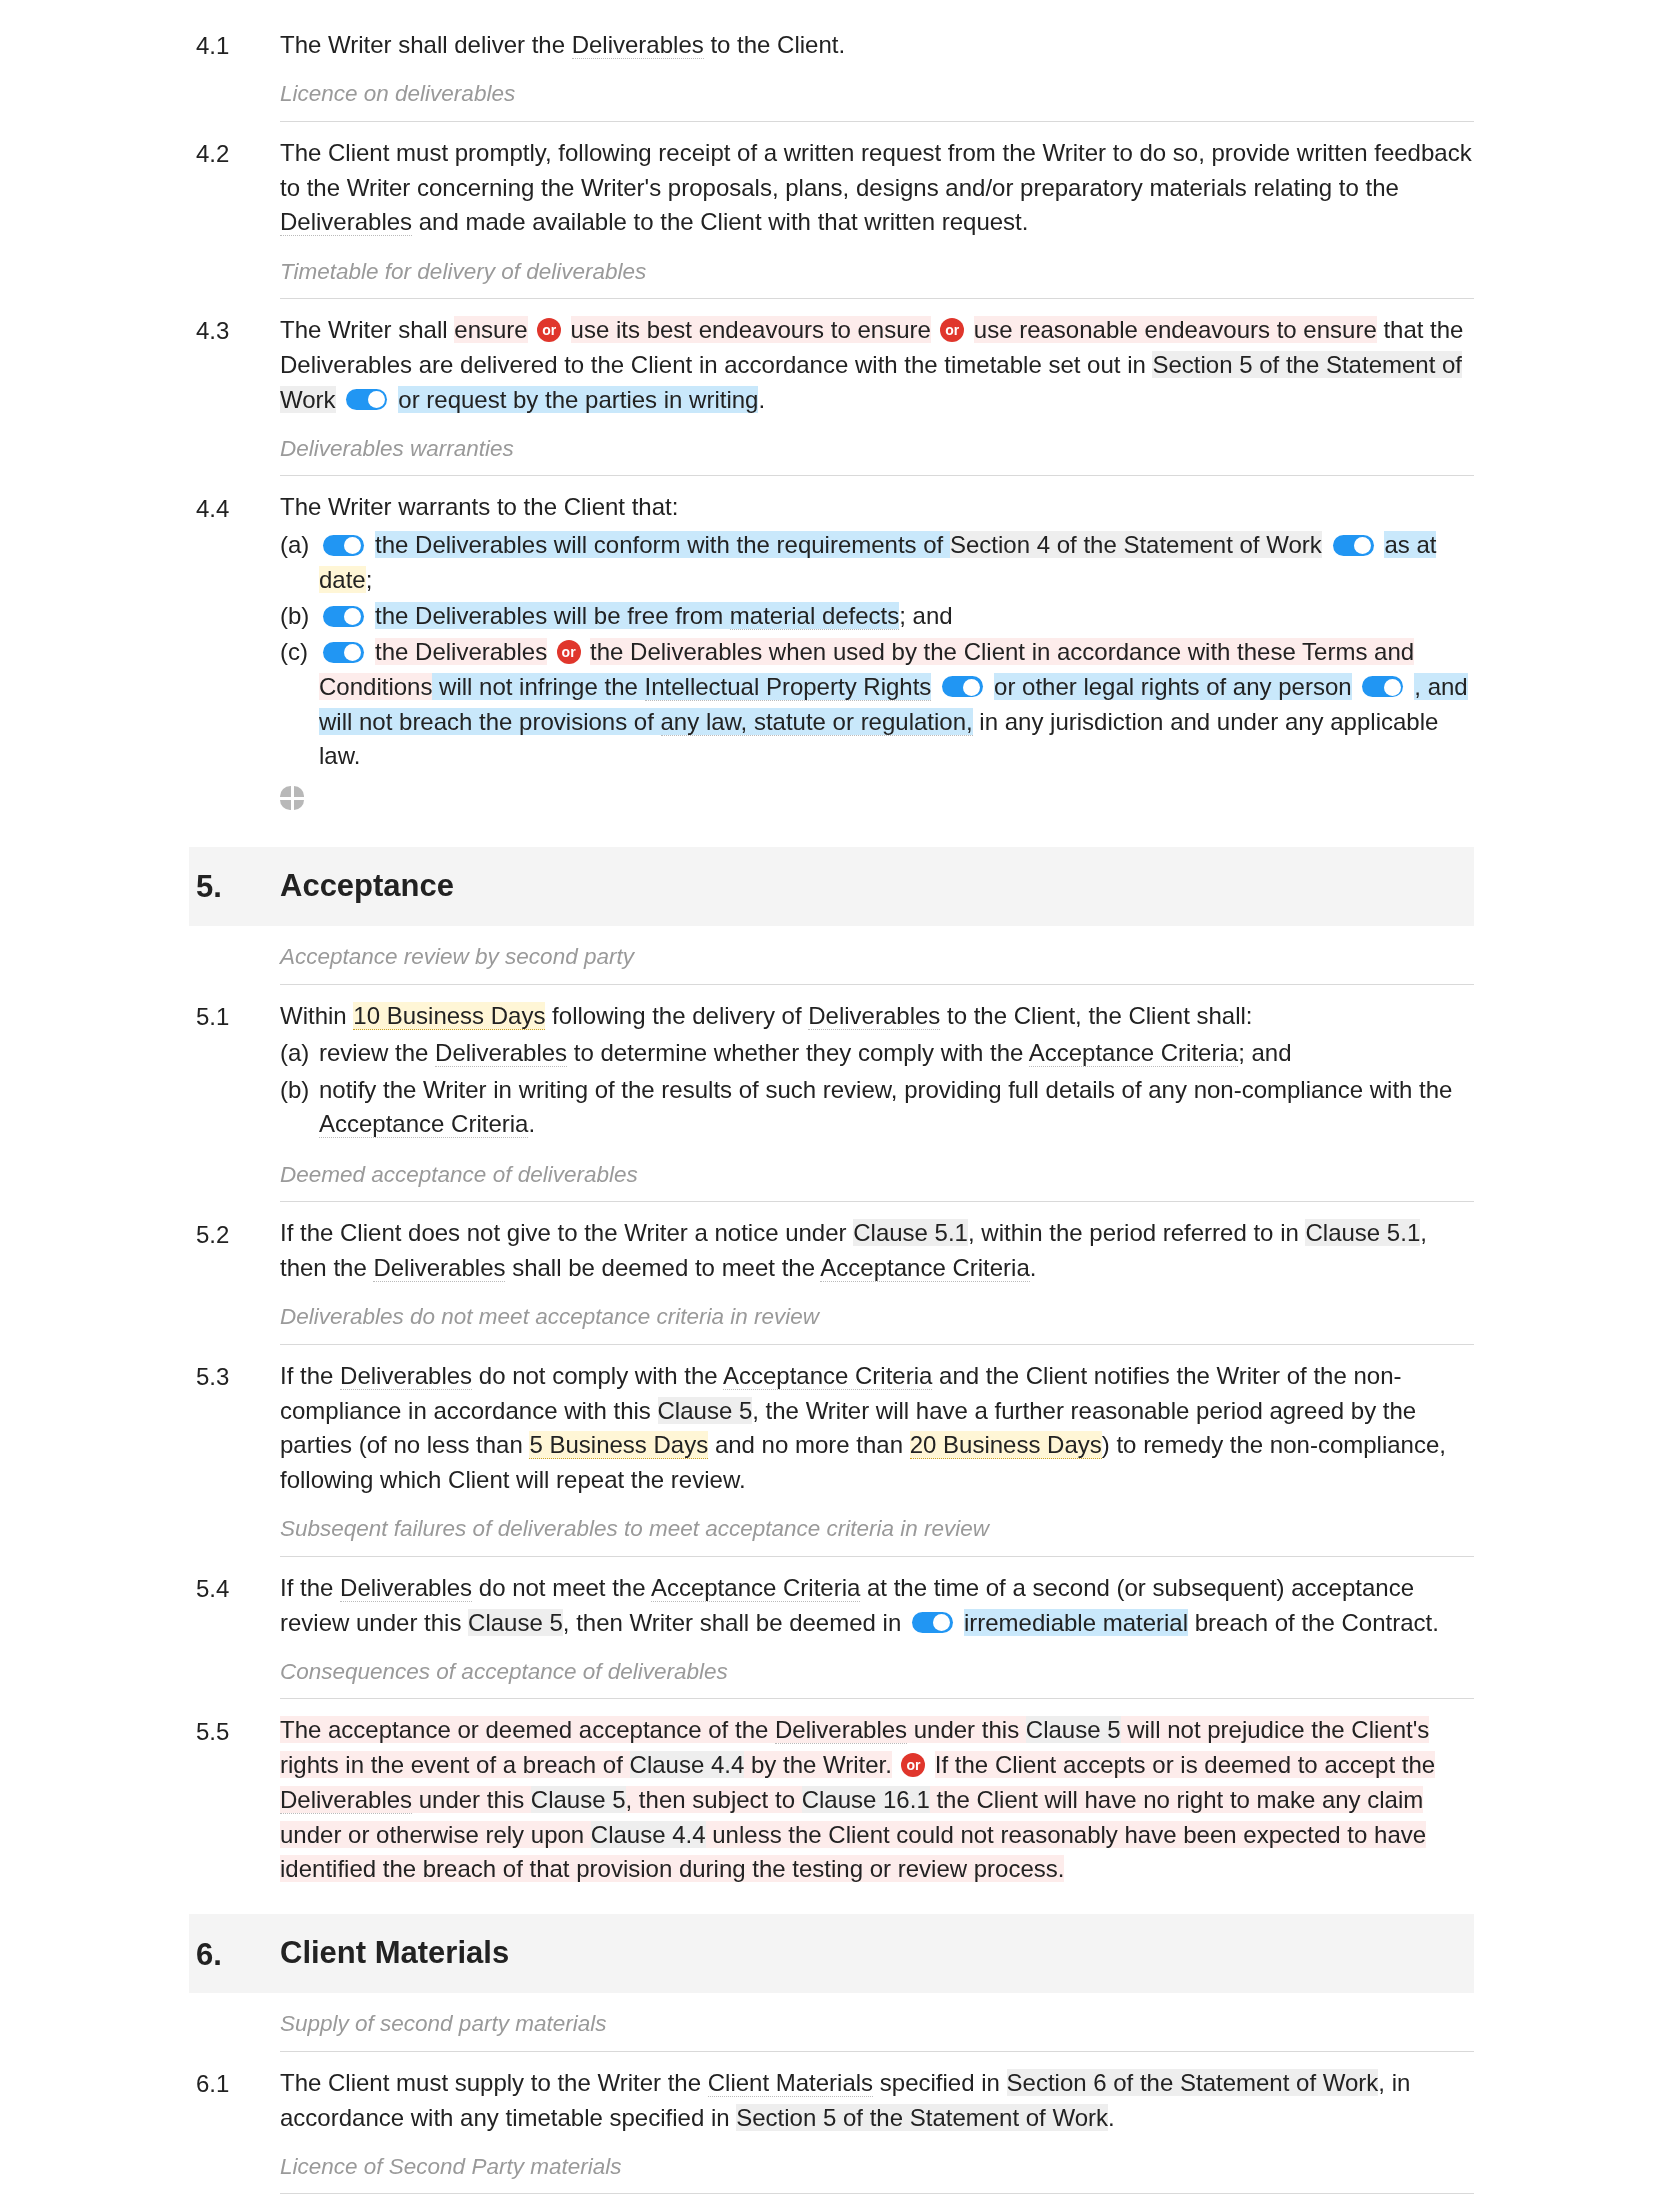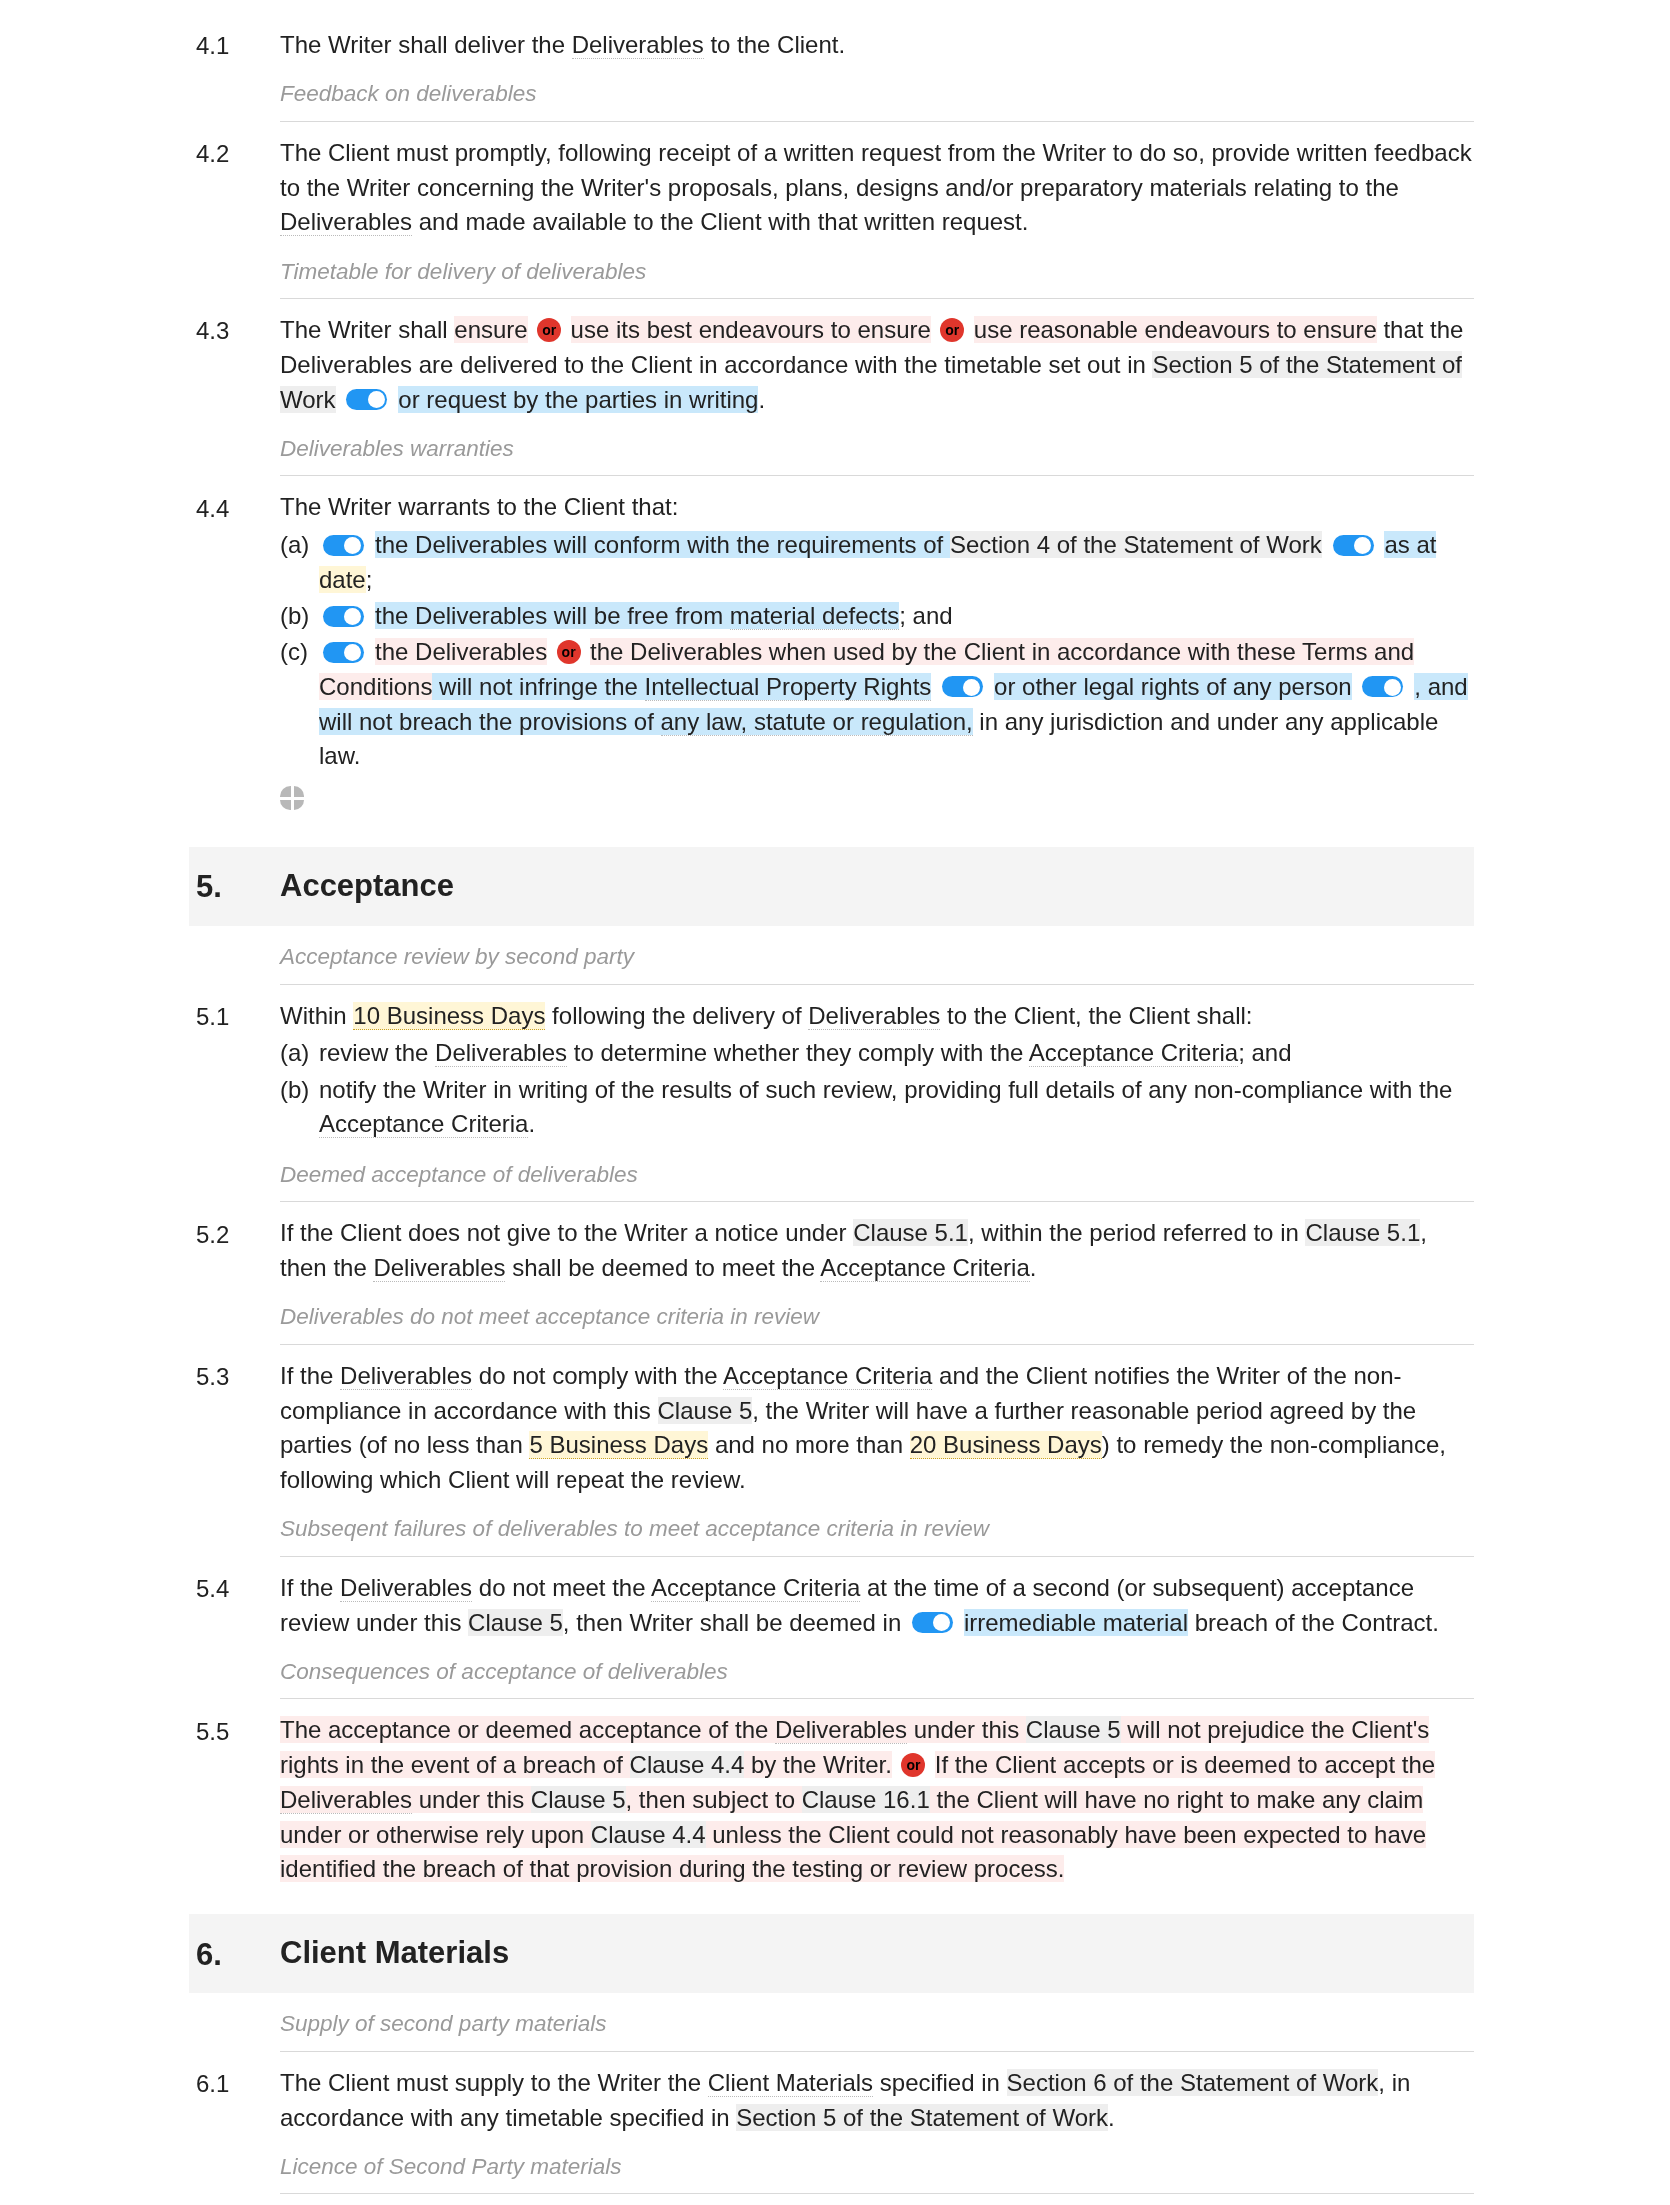--- a/index.html
+++ b/index.html
@@ -78,21 +78,21 @@
     background: #eeeeee;
   }
   .or-chip {
     display: inline-flex;
     align-items: center;
     justify-content: center;
     width: 24px;
     height: 24px;
     border-radius: 50%;
     background: #e0362c;
-    color: #000000;
+    color: #ffffff;
     font-size: 14px;
     font-weight: bold;
     vertical-align: middle;
     margin: 0 2.8px;
     position: relative;
     top: -1.4px;
   }
   .toggle {
     display: inline-block;
     width: 41px;
@@ -156,21 +156,21 @@
   <div class="row">
     <div class="num-col">4.1</div>
     <div class="content-col">
       <span>The Writer shall deliver the </span><span class="defterm">Deliverables</span><span> to the Client.</span>
     </div>
   </div>
 
   <div class="row note-row">
     <div class="num-col"></div>
     <div class="content-col">
-        <div class="note">Feedback on deliverables</div>
+        <div class="note">Licence on deliverables</div>
       </div>
   </div>
 
   <div class="row">
     <div class="num-col">4.2</div>
     <div class="content-col">
       <span>The Client must promptly, following receipt of a written request from the Writer to do so, provide written feedback to the Writer concerning the Writer's proposals, plans, designs and/or preparatory materials relating to the </span><span class="defterm">Deliverables</span><span> and made available to the Client with that written request.</span>
     </div>
   </div>
 

